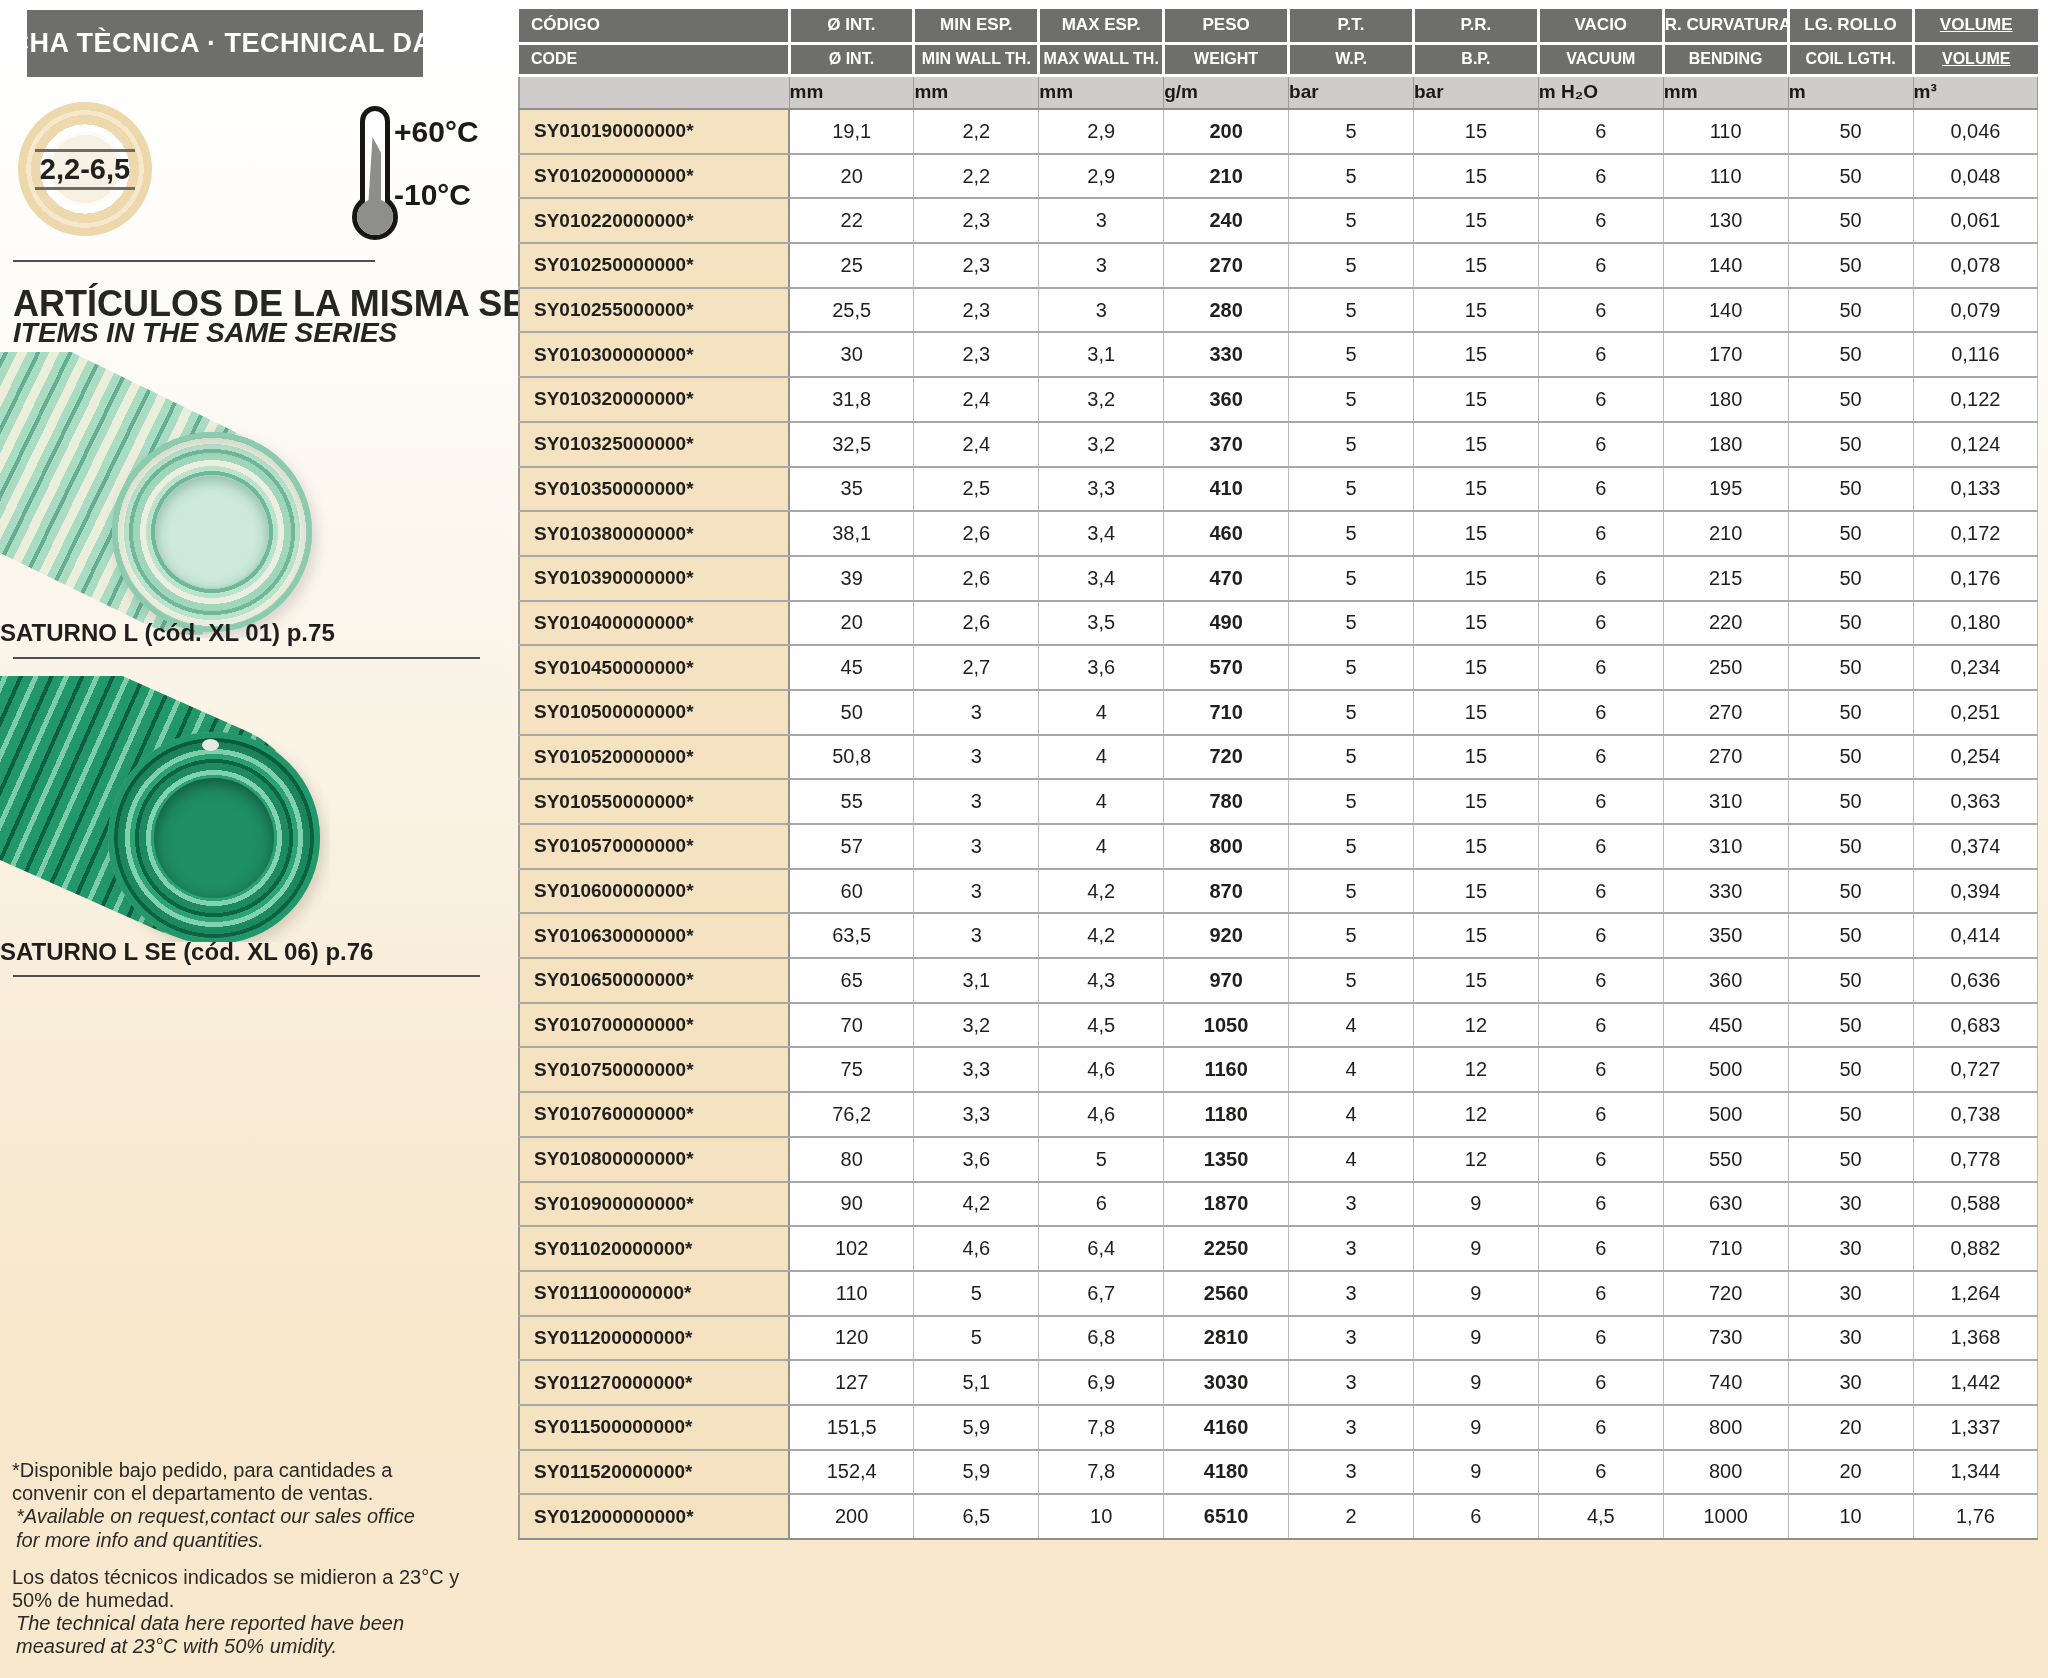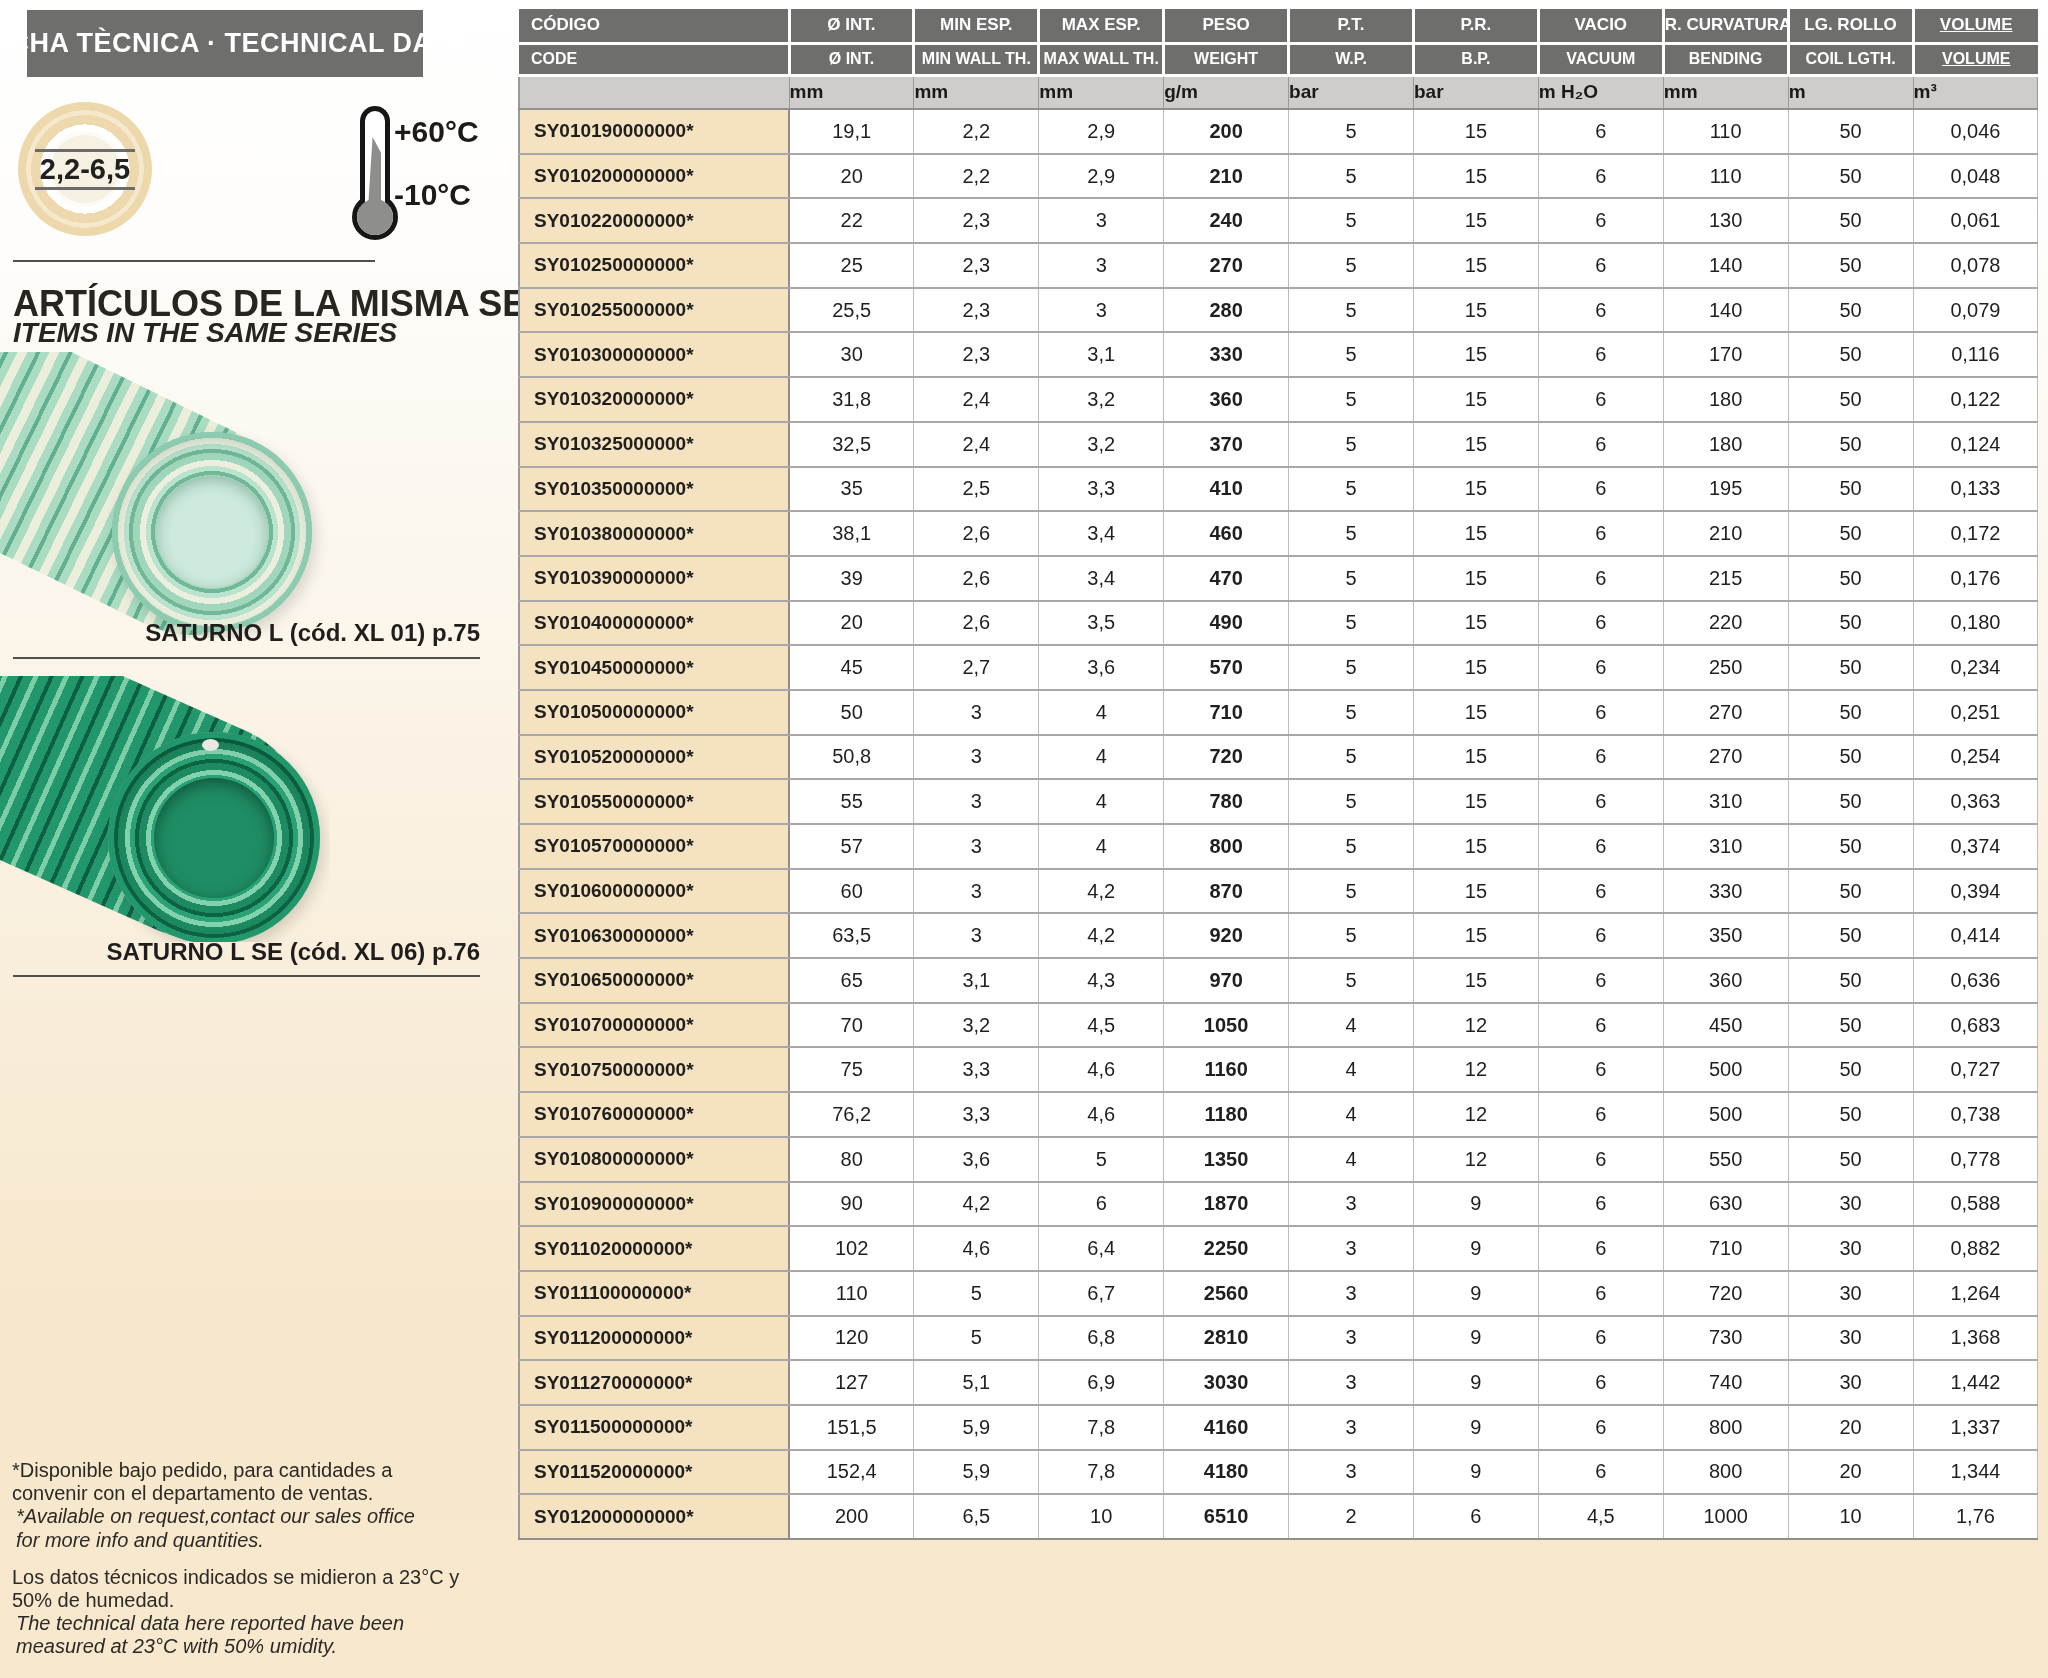--- a/index.html
+++ b/index.html
@@ -80,21 +80,21 @@
     box-shadow:inset 0 0 0 6px #23976c, inset 0 6px 18px rgba(0,40,25,.35), 4px 6px 14px rgba(60,60,50,.2);
   }
   #hose2 .mouth::after{
     content:"";position:absolute;inset:46px;border-radius:50%;background:#1f8e64;
     box-shadow:inset 0 5px 16px rgba(0,30,20,.5);
   }
   #hose2 .mouth::before{
     content:"";position:absolute;top:7px;left:50%;width:17px;height:12px;border-radius:50%;
     background:#e9e9e4;transform:translateX(-12px);z-index:2;
   }
-  .caption{position:absolute;left:0;width:480px;text-align:right;font-weight:bold;font-size:24px;color:#1f1e1c;white-space:nowrap;}
+  .caption{position:absolute;left:0;width:480px;font-weight:bold;font-size:24px;color:#1f1e1c;white-space:nowrap;}
   #caption1{top:619px;}
   #caption2{top:938px;}
   .footnotes{position:absolute;left:12px;top:1459px;width:505px;font-size:20px;line-height:1.16;color:#2b2a26;}
   .fn{white-space:pre-line;}
   .fn.it{font-style:italic;padding-left:4px;}
   .gap{height:14px;}
   
   table#spec{
     position:absolute;left:518px;top:9px;width:1519px;
     border-collapse:collapse;table-layout:fixed;

